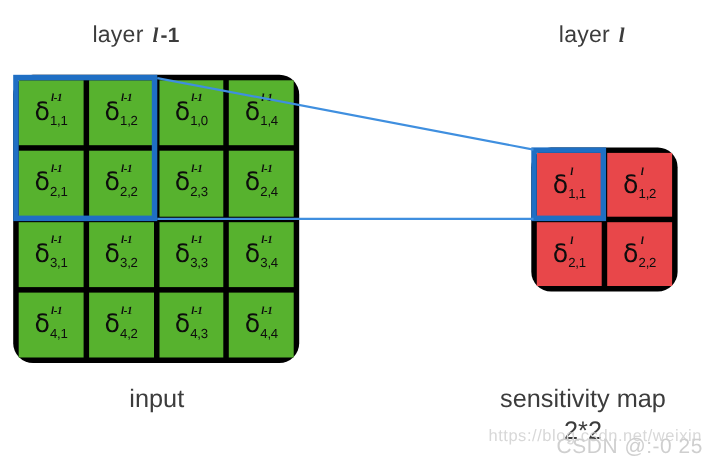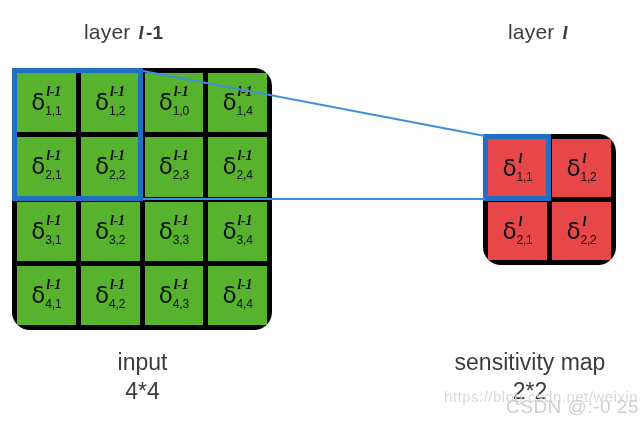--- a/index.html
+++ b/index.html
@@ -109,21 +109,21 @@
     font-size: 12px;
     position: relative;
     top: 5px;
     left: 0px;
     letter-spacing: -0.2px;
   }
   .sym .sup {
     font-family: "Liberation Serif", serif;
     font-style: italic;
     font-weight: 700;
-    font-size: 14px;
+    font-size: 10px;
     position: absolute;
     top: -6px;
     left: 15px;
     letter-spacing: -0.3px;
   }
   
   .cell.red .sym .sup { left: 16px; top: -5px; }
 
   
   .highlight {
@@ -245,21 +245,20 @@
 <div class="highlight" id="highlight-input"></div>
 <div class="highlight" id="highlight-sensitivity"></div>
 
 <svg id="connectors">
   <line x1="143" y1="71" x2="485" y2="136" stroke="#3f8fdf" stroke-width="2"></line>
   <line x1="143" y1="199" x2="485" y2="199" stroke="#3f8fdf" stroke-width="2"></line>
 </svg>
 
 <div class="caption" id="caption-left">
   <span class="cap-line">input</span>
-  <span class="cap-line">4*4</span>
 </div>
 
 <div class="caption" id="caption-right">
   <span class="cap-line">sensitivity map</span>
   <span class="cap-line">2*2</span>
 </div>
 
 <div class="watermark" id="watermark-url">https://blog.csdn.net/weixin</div>
 <div class="watermark" id="watermark-user">CSDN @:-0  256</div>
 

